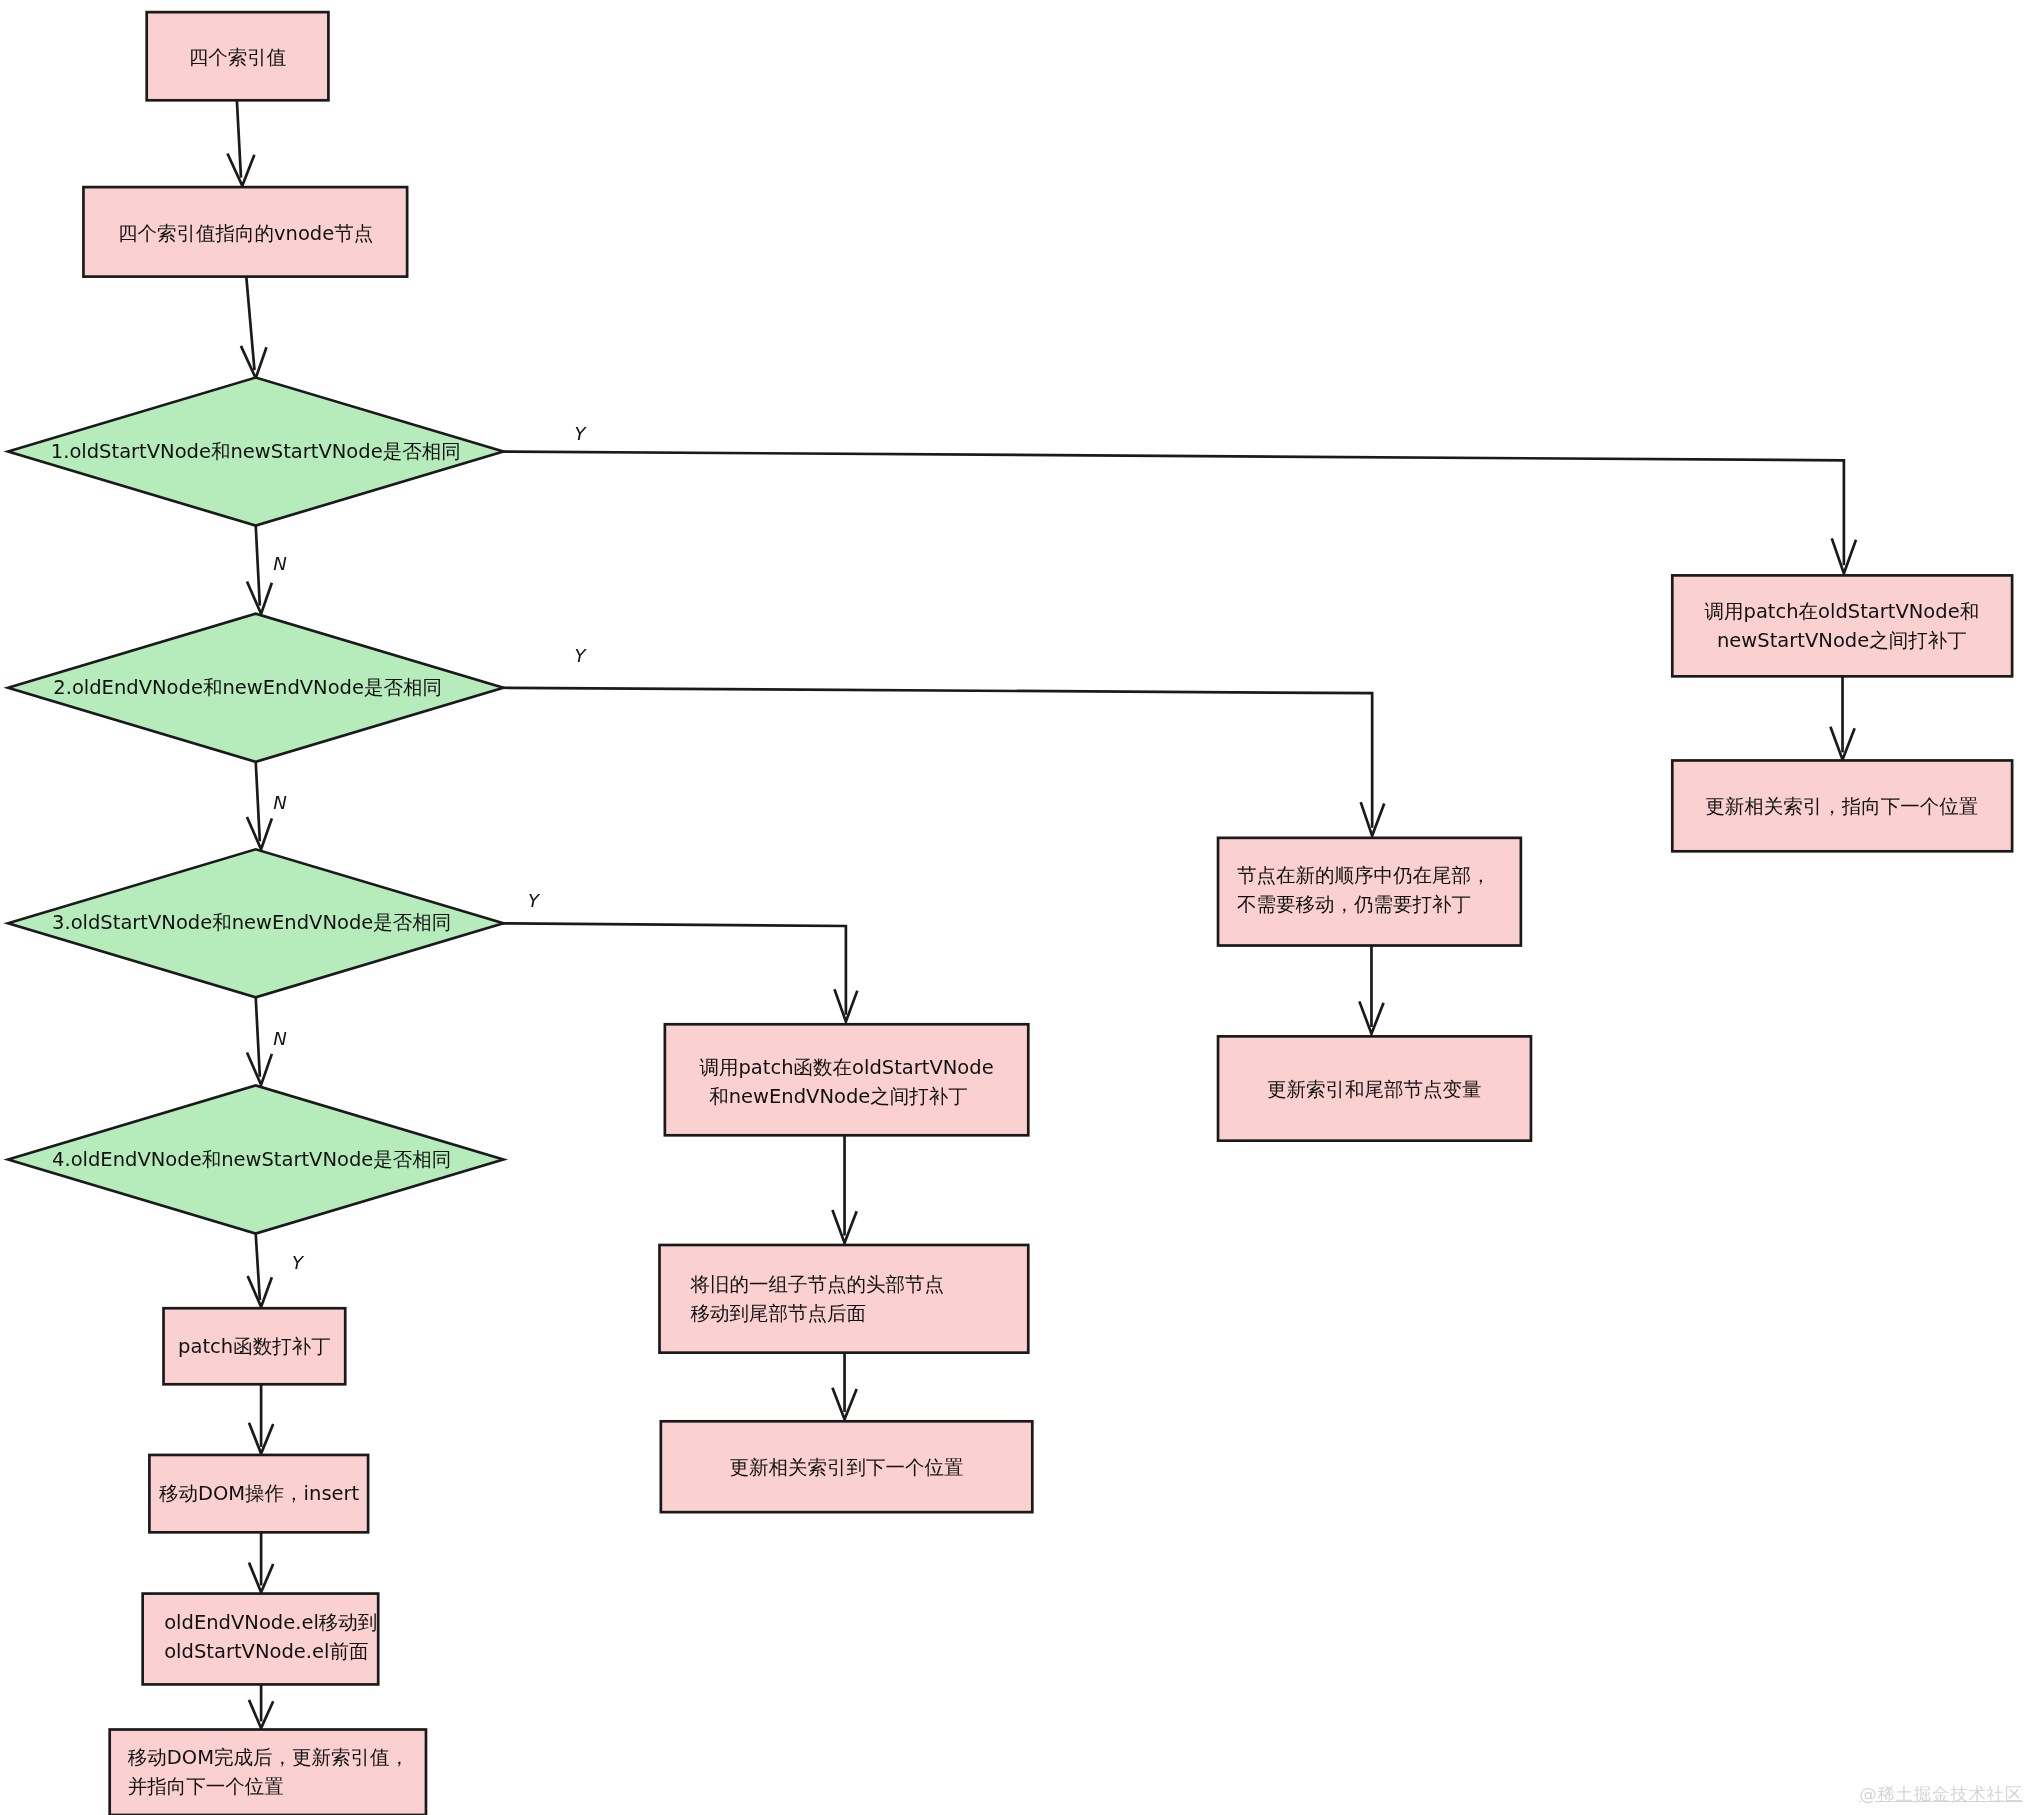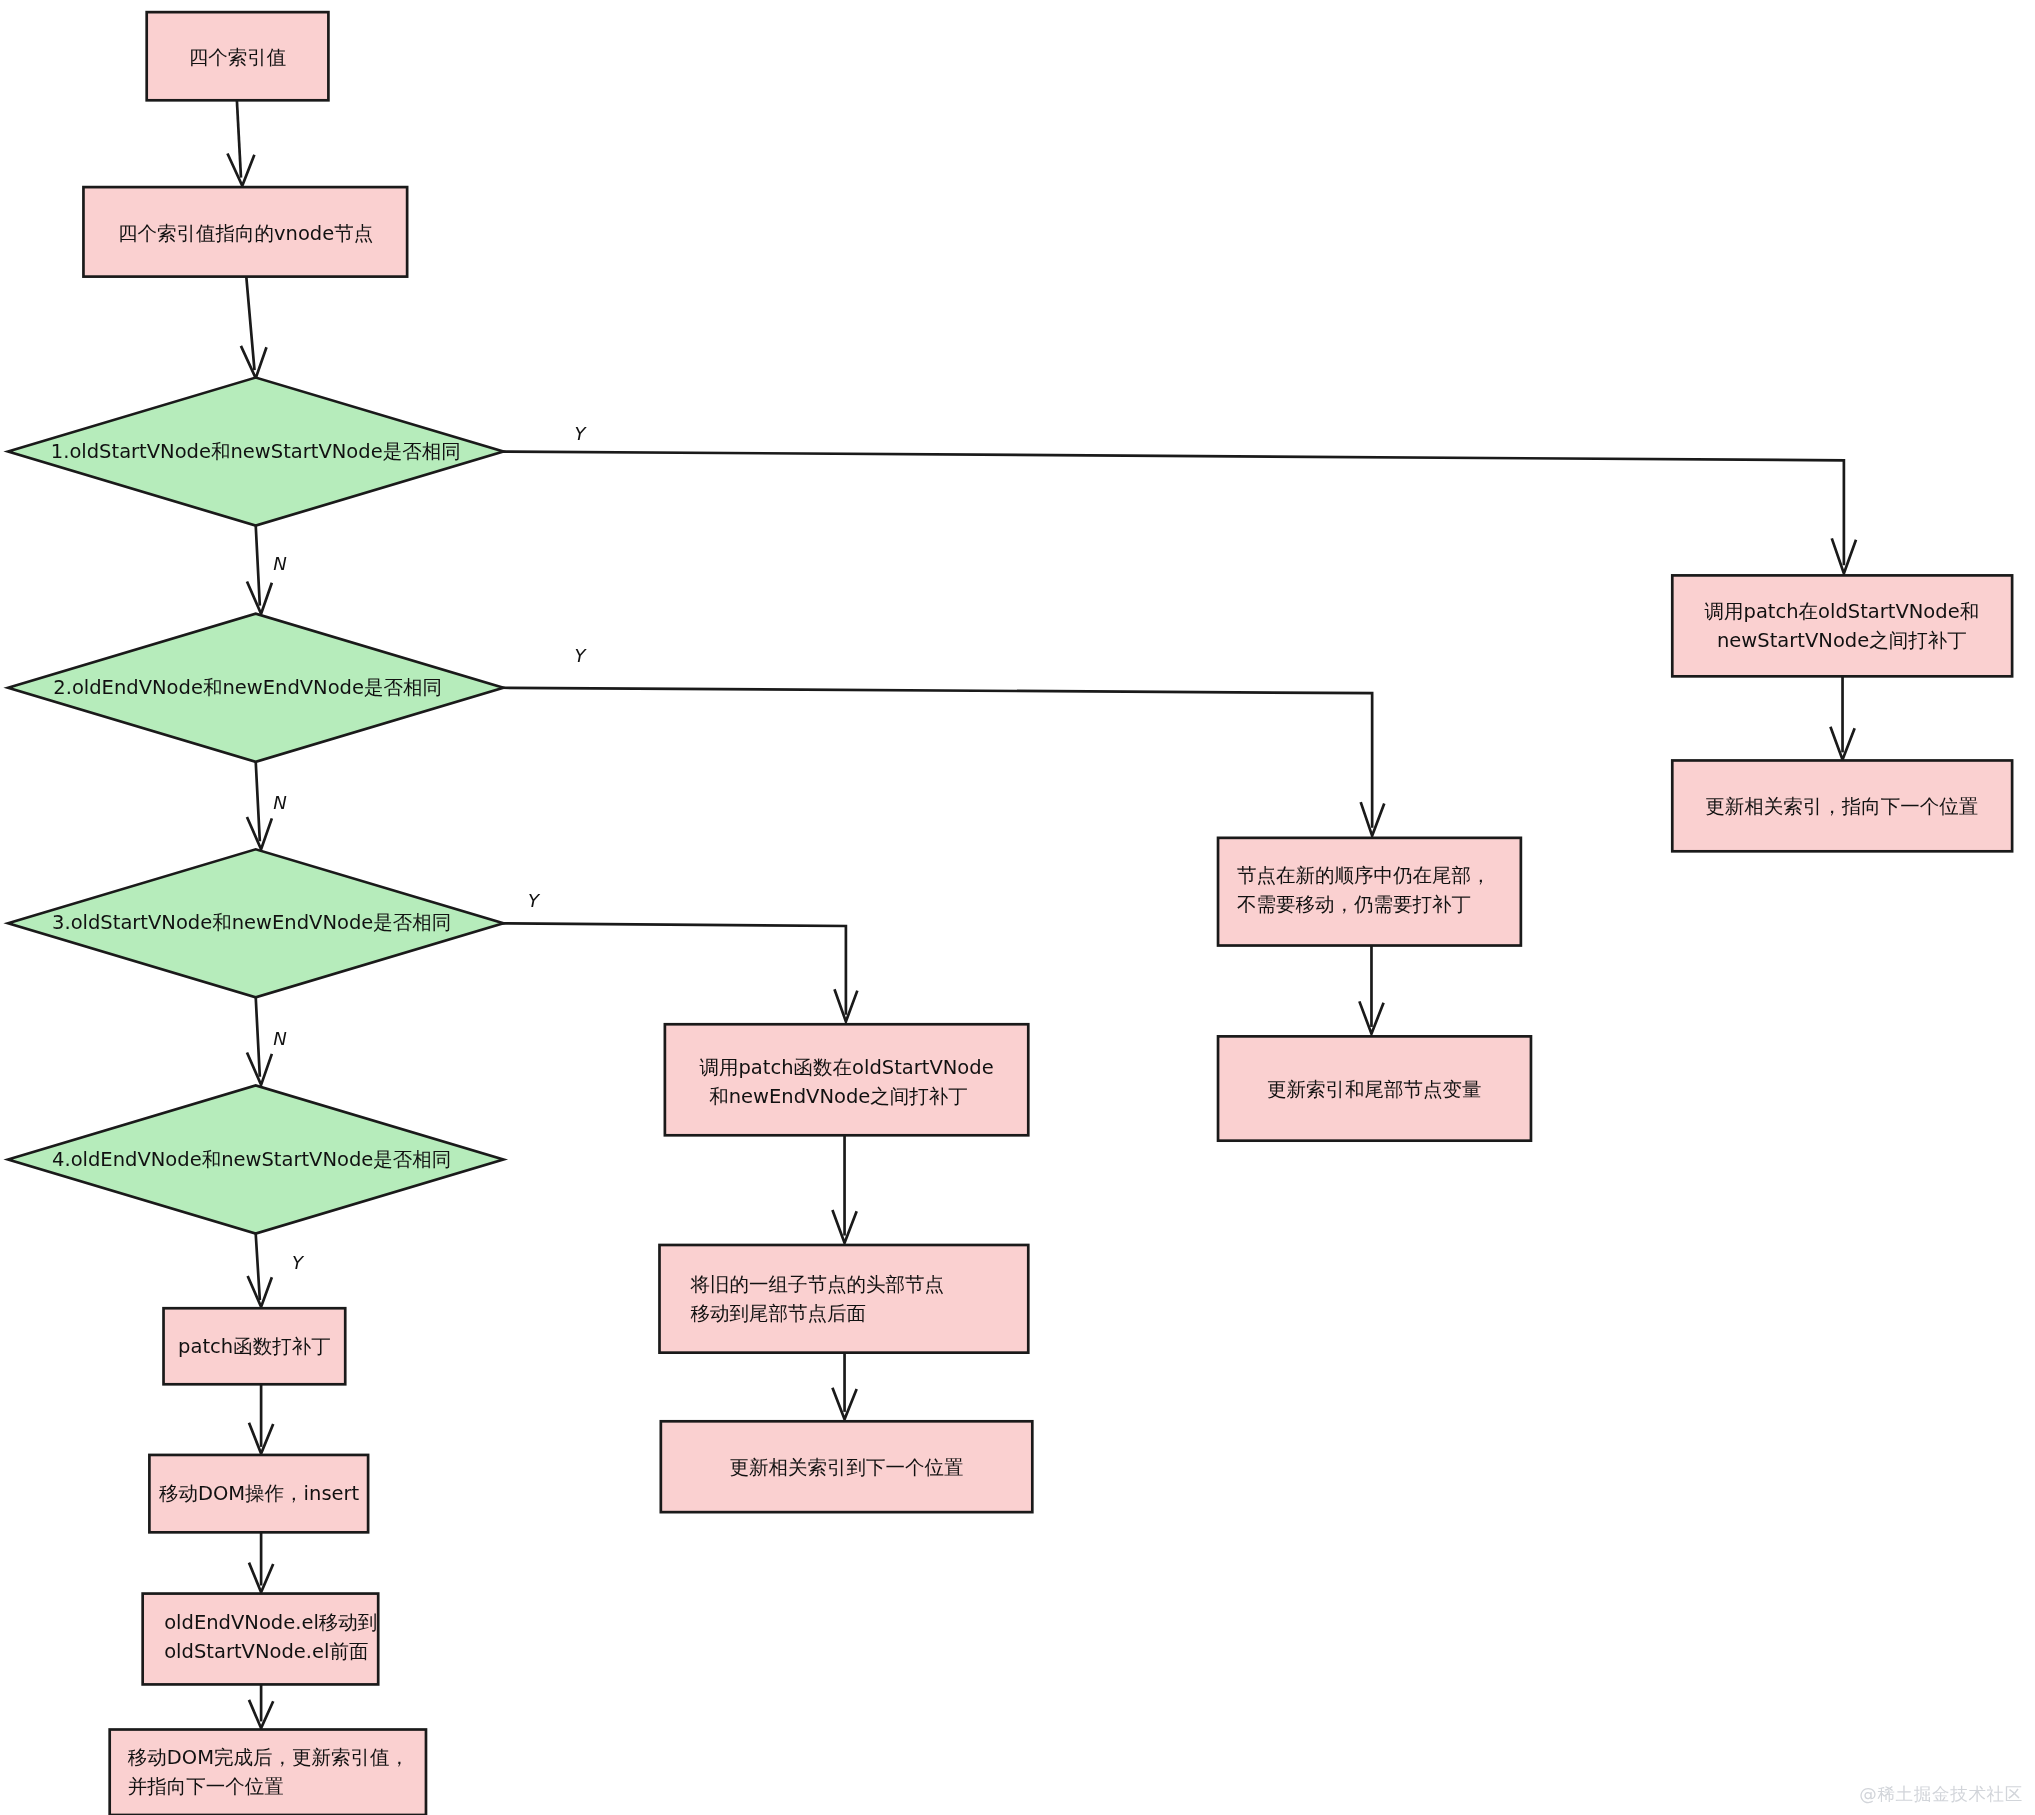--- a/index.html
+++ b/index.html
@@ -65,20 +65,21 @@
   .watermark {
     position: absolute;
     right: 12px;
     bottom: 9.4px;
     font-family: "DejaVu Sans", "Liberation Sans", sans-serif;
     font-size: 17.5px;
     color: #d2d5da;
     letter-spacing: 0.7px;
     white-space: nowrap;
     user-select: none;
+    text-decoration: underline;
   }
 </style>
 </head>
 <body>
 
 <div id="flow-root">
 
   <svg id="flow-svg" viewBox="0 0 3024 2697">
 
     <g>

